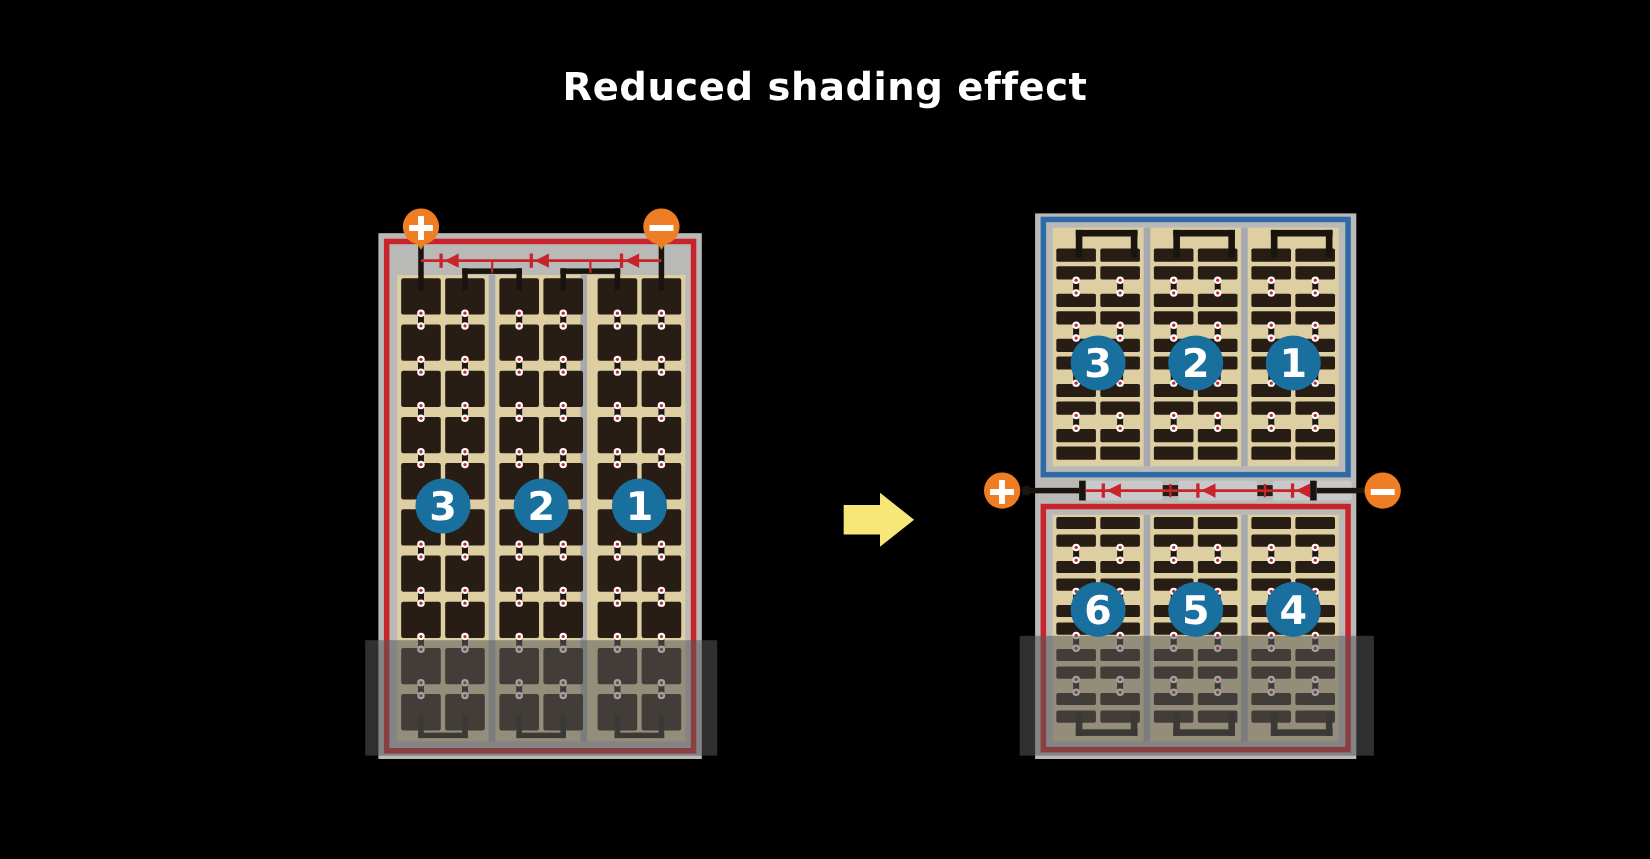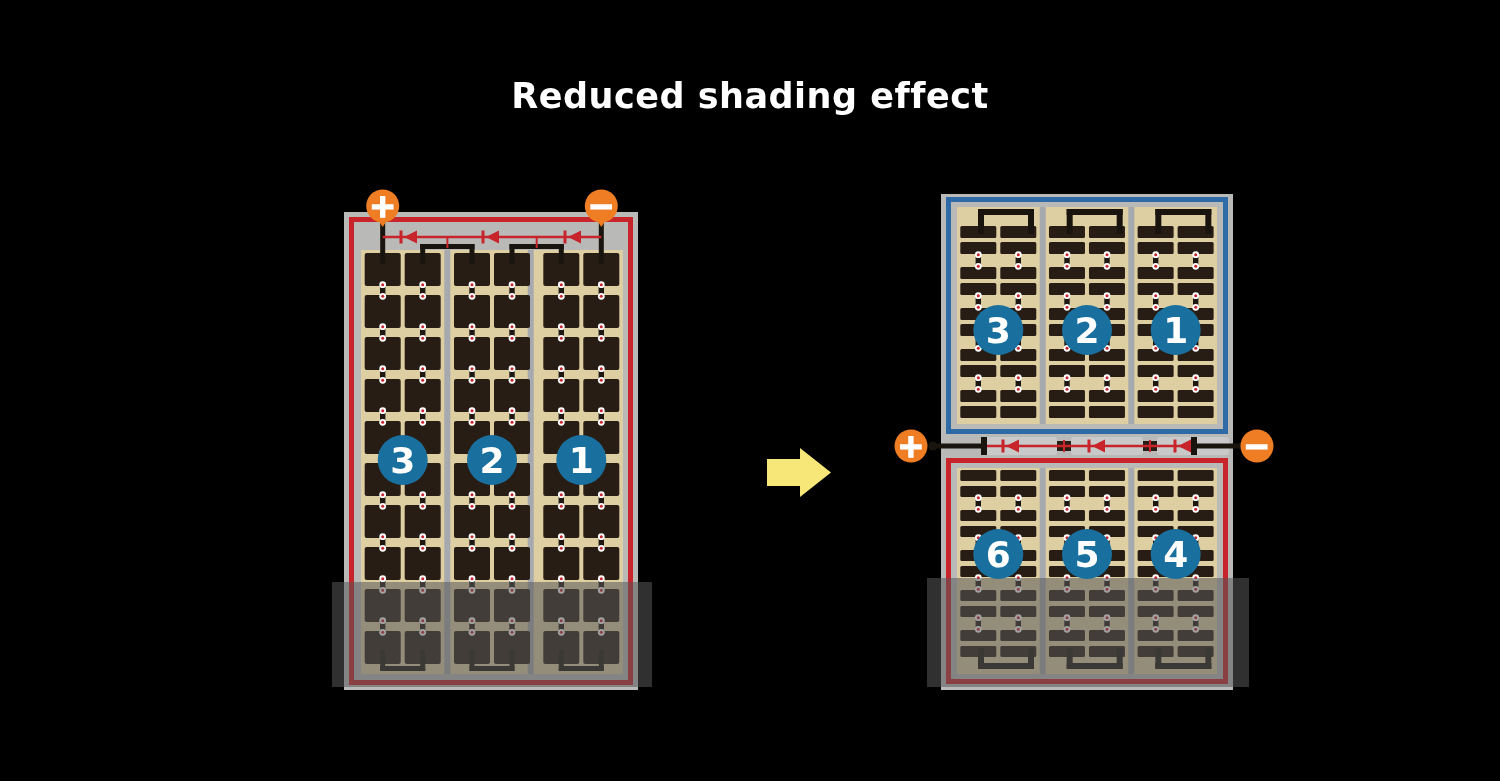--- a/index.html
+++ b/index.html
@@ -1,21 +1,21 @@
 <!DOCTYPE html>
 <html><head>
 <meta charset="utf-8">
 <style>
   html,body { margin:0; padding:0; }
   body {
     width:1500px; height:781px; position:relative; overflow:hidden;
     background:#000; font-family:"DejaVu Sans","Liberation Sans",sans-serif;
   }
   .title {
-    position:absolute; top:76px; left:0; width:1500px;
+    position:absolute; top:60px; left:0; width:1500px;
     text-align:center; font-size:35px; font-weight:bold; letter-spacing:0.5px;
     color:#fff; z-index:2;
   }
   #diagram { position:absolute; top:0; left:0; z-index:1; }
 </style>
 </head>
 <body style="background: rgb(0, 0, 0);">
 
 <div class="title" style="color: rgb(255, 255, 255);">Reduced shading effect</div>
 <svg id="diagram" width="1500" height="781" viewBox="0 0 1500 781">

